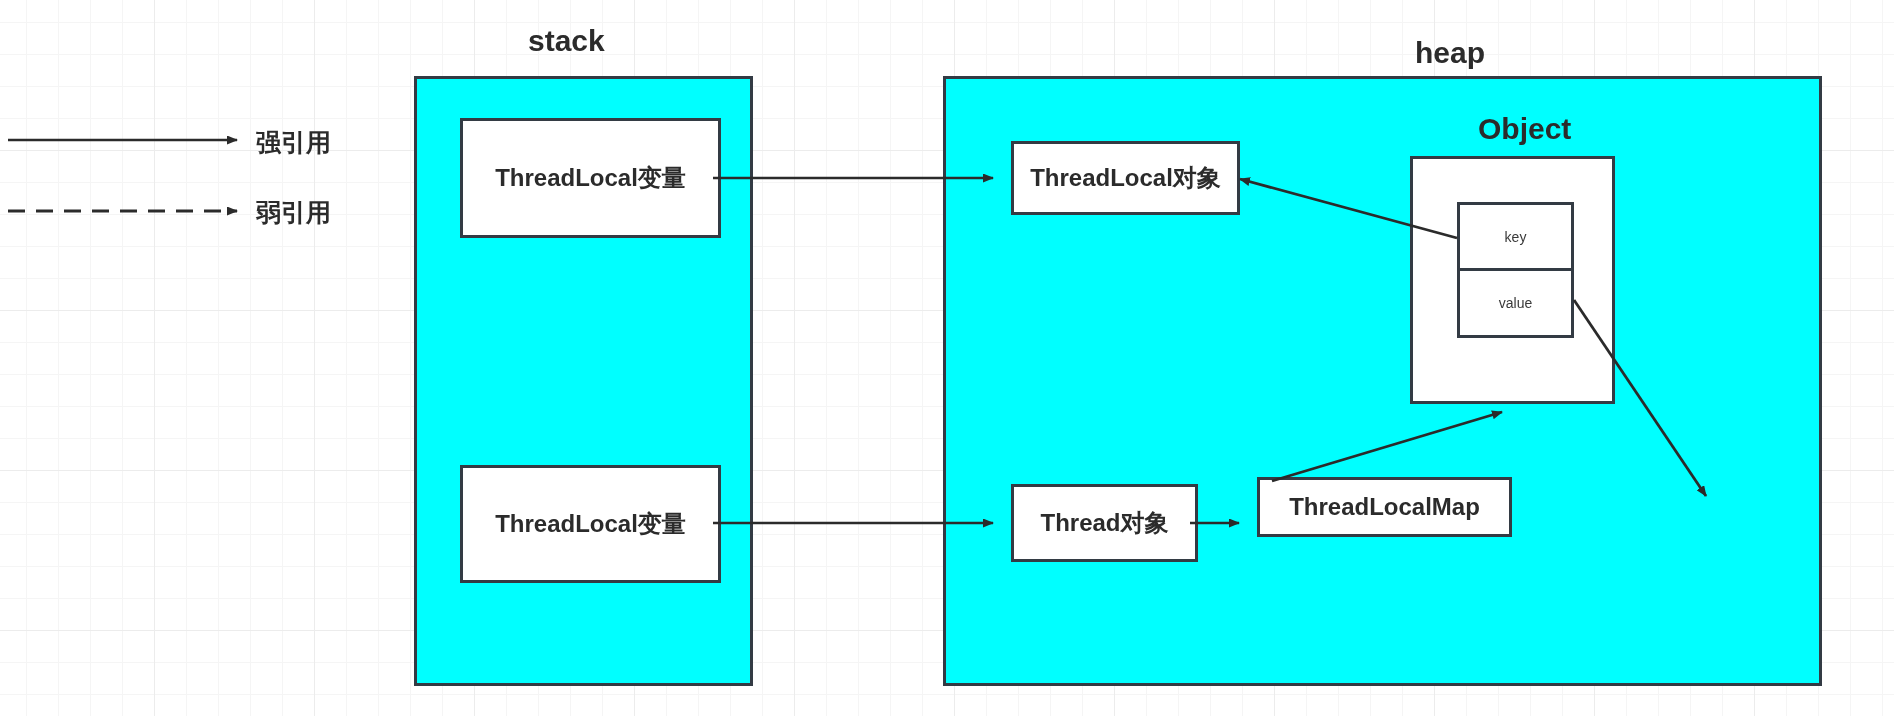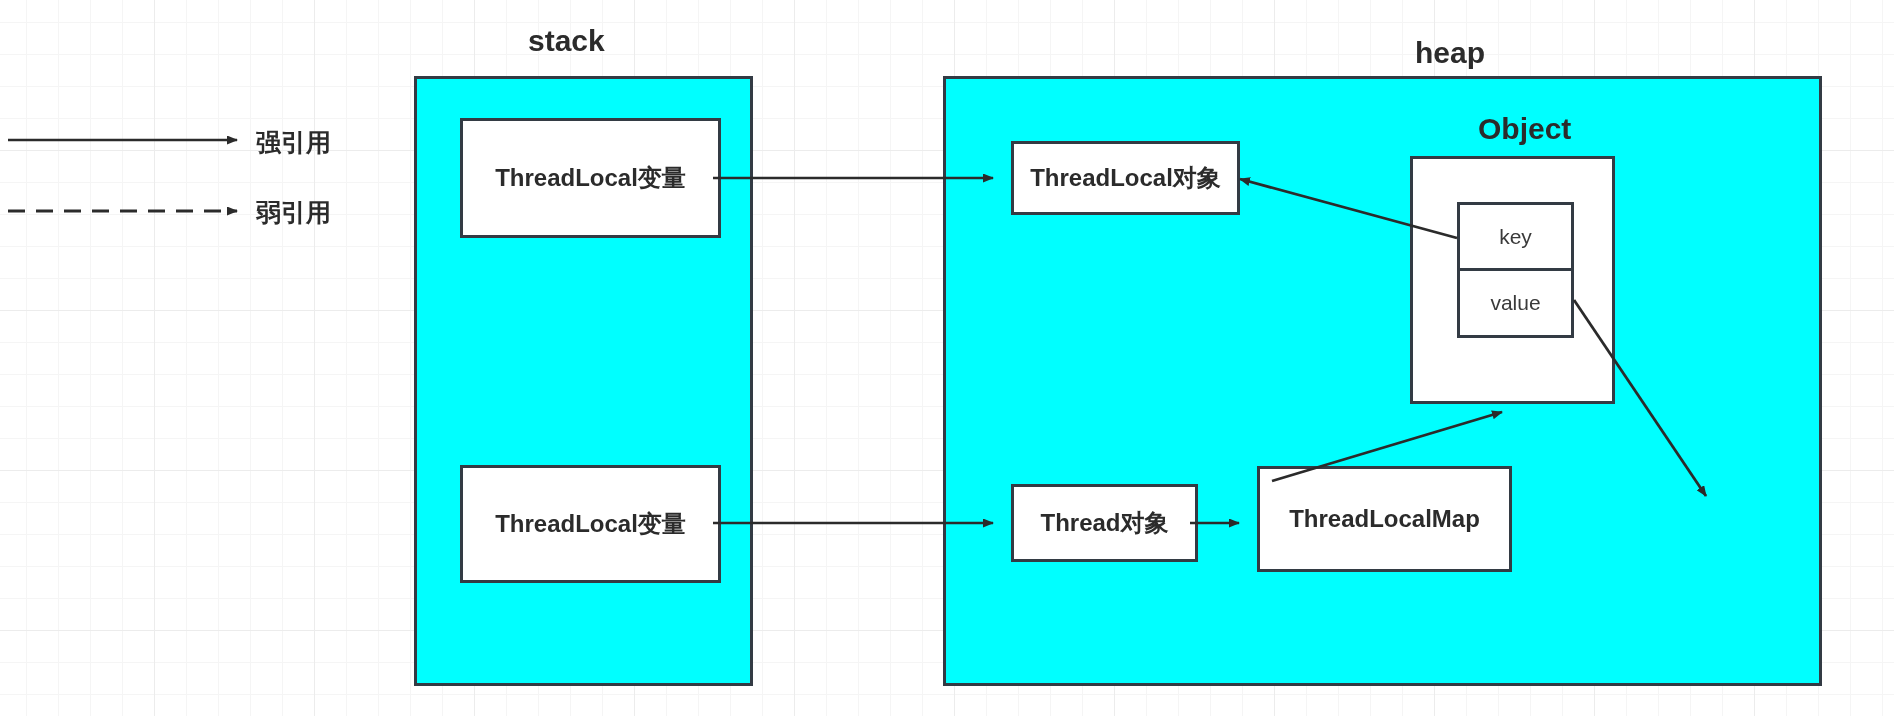--- a/index.html
+++ b/index.html
@@ -64,21 +64,21 @@
     box-sizing: border-box;
   }
   .slot {
     position: absolute;
     background: #ffffff;
     border: 3px solid #333b44;
     box-sizing: border-box;
     display: flex;
     align-items: center;
     justify-content: center;
-    font-size: 21px;
+    font-size: 14px;
     font-weight: normal;
     color: #3a3a3a;
   }
   .legend-label {
     position: absolute;
     font-weight: bold;
     font-size: 25px;
     color: #2b2b2b;
     white-space: nowrap;
   }
@@ -112,21 +112,21 @@
   </div>
 
   <div class="node" style="left:1003px; top:484px; width:187px; height:78px;">
     <span>Thread对象</span>
   </div>
 
   <div class="node" style="left:1003px; top:141px; width:229px; height:74px;">
     <span>ThreadLocal对象</span>
   </div>
 
-  <div class="node" style="left:1249px; top:466px; width:255px; height:106px;">
+  <div class="node" style="left:1249px; top:477px; width:255px; height:60px;">
     <span>ThreadLocalMap</span>
   </div>
 
 
   <svg class="edges" viewBox="0 0 1894 716" xmlns="http://www.w3.org/2000/svg">
     <defs>
       <marker id="arrowhead" markerWidth="11" markerHeight="9" refX="10" refY="4.5" orient="auto" markerUnits="userSpaceOnUse">
         <path d="M0,0 L11,4.5 L0,9 z" fill="#2b2b2b"></path>
       </marker>
     </defs>

